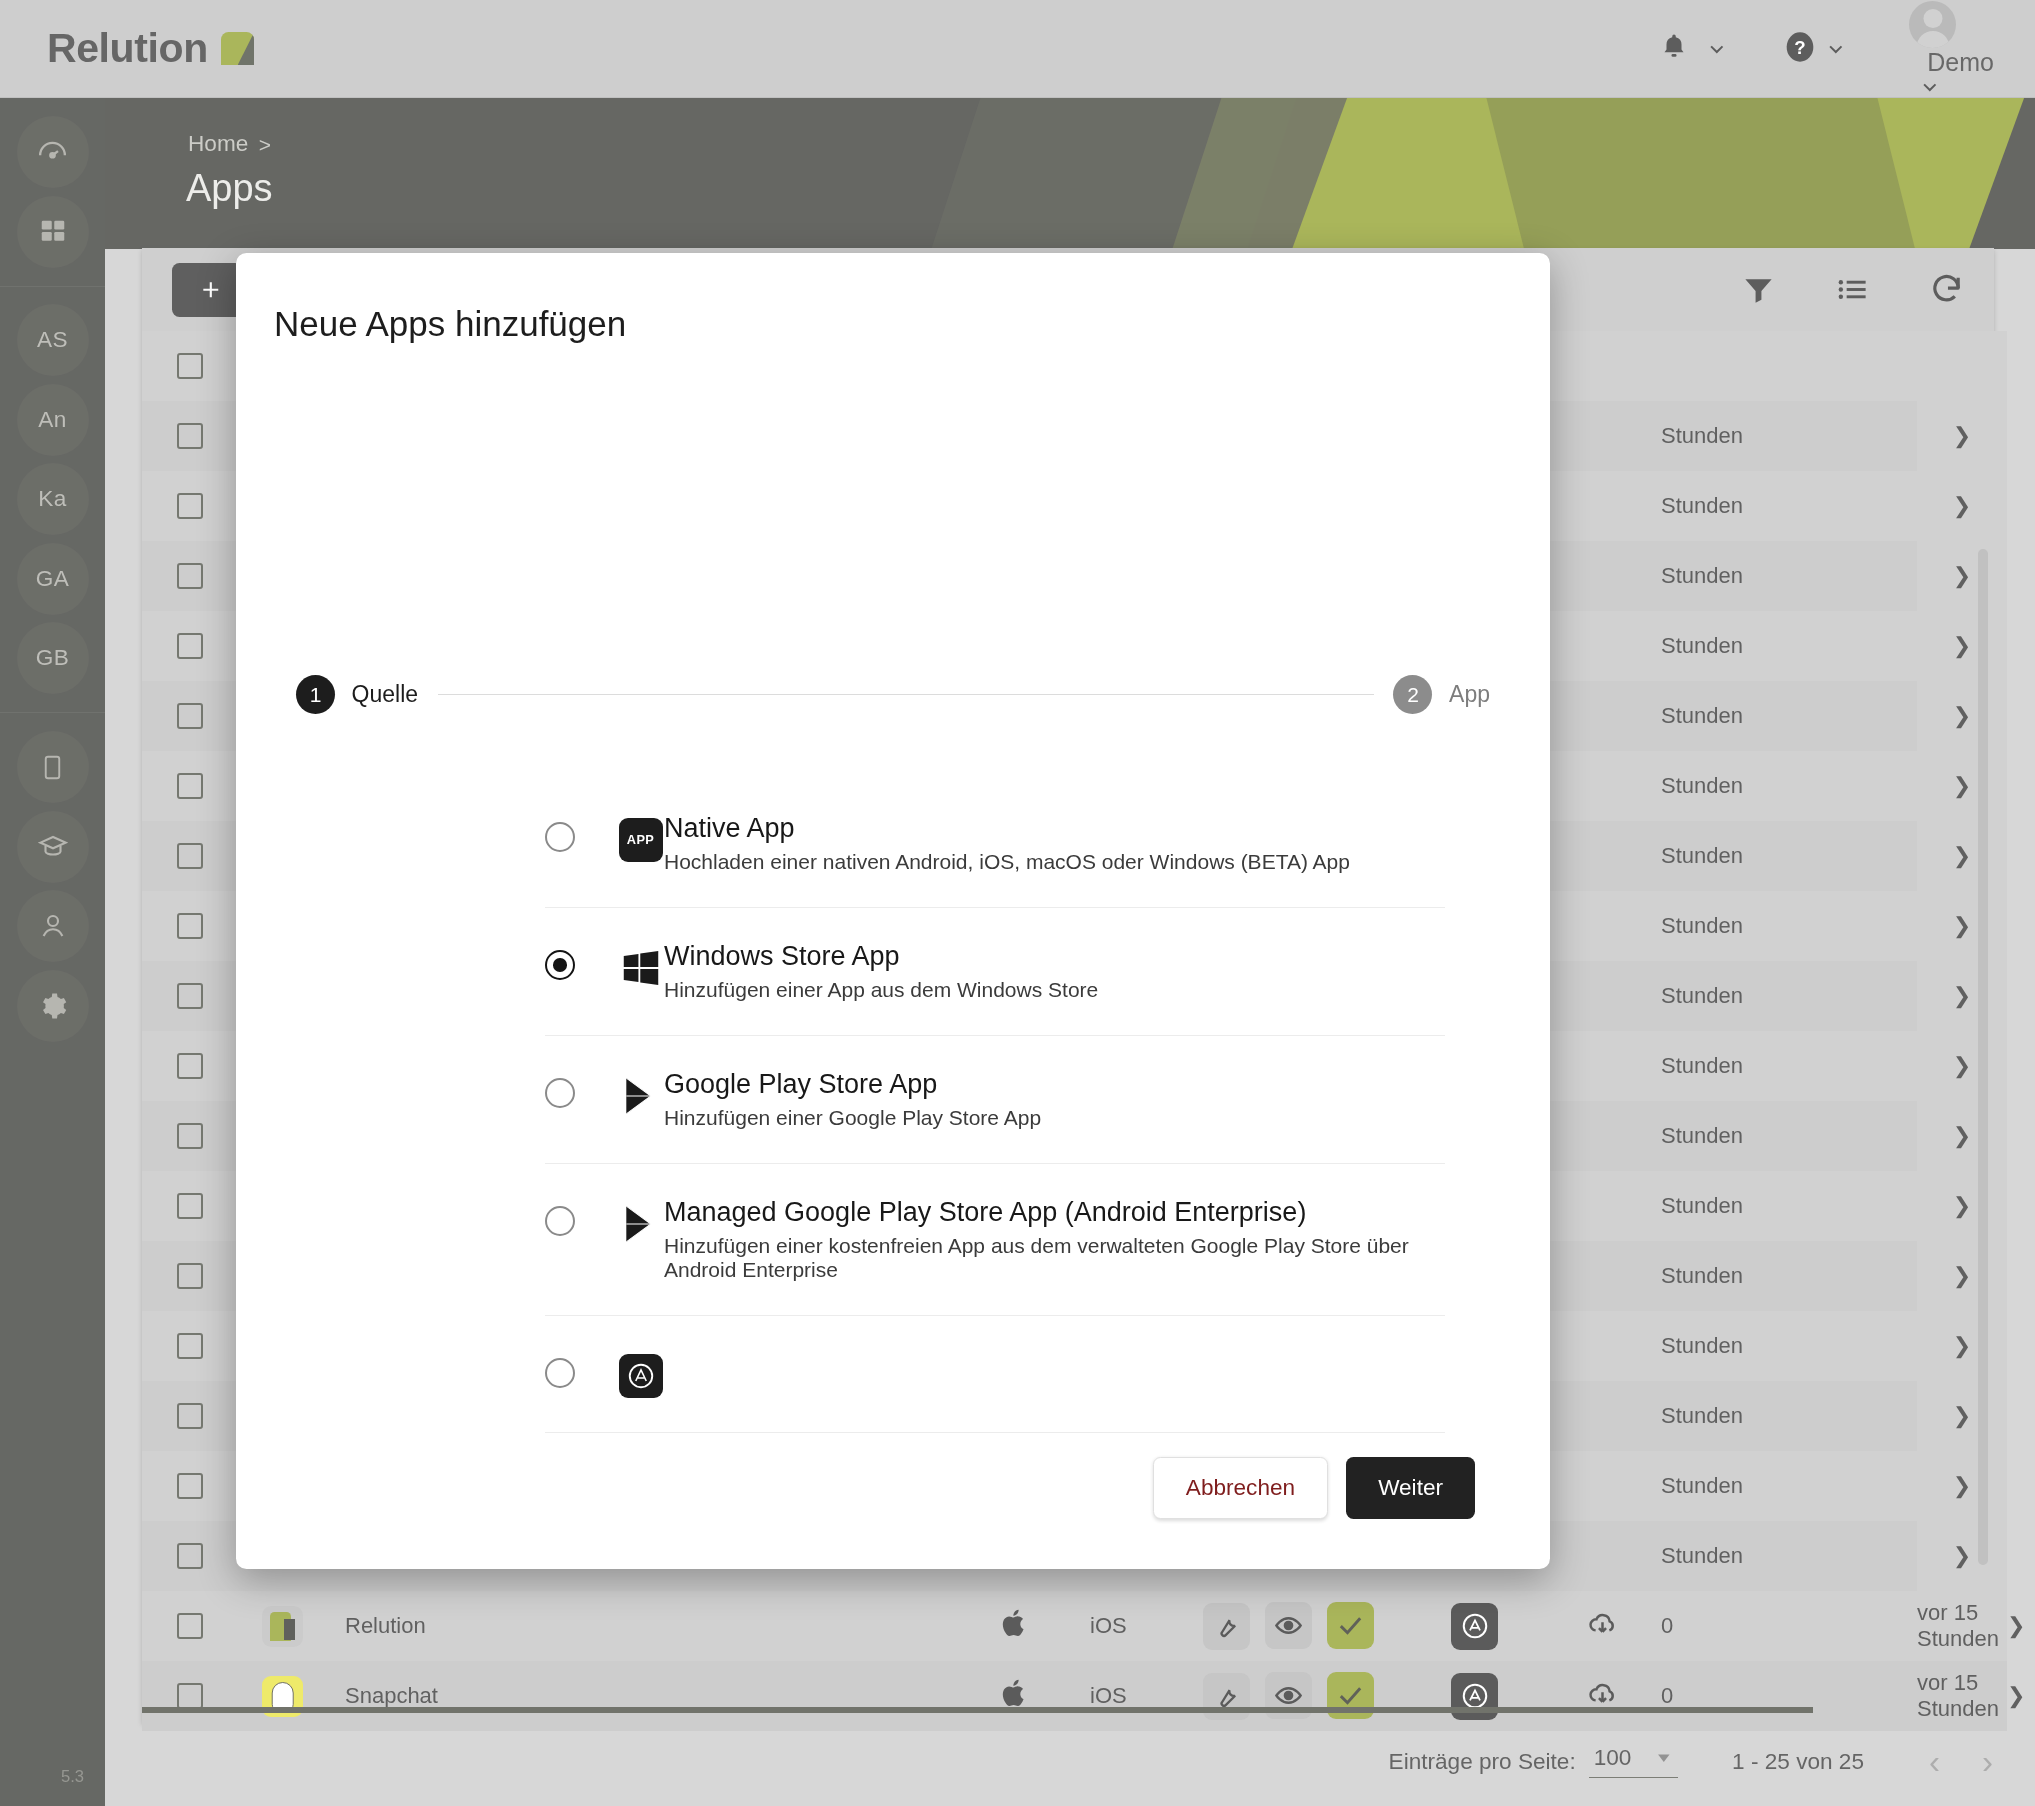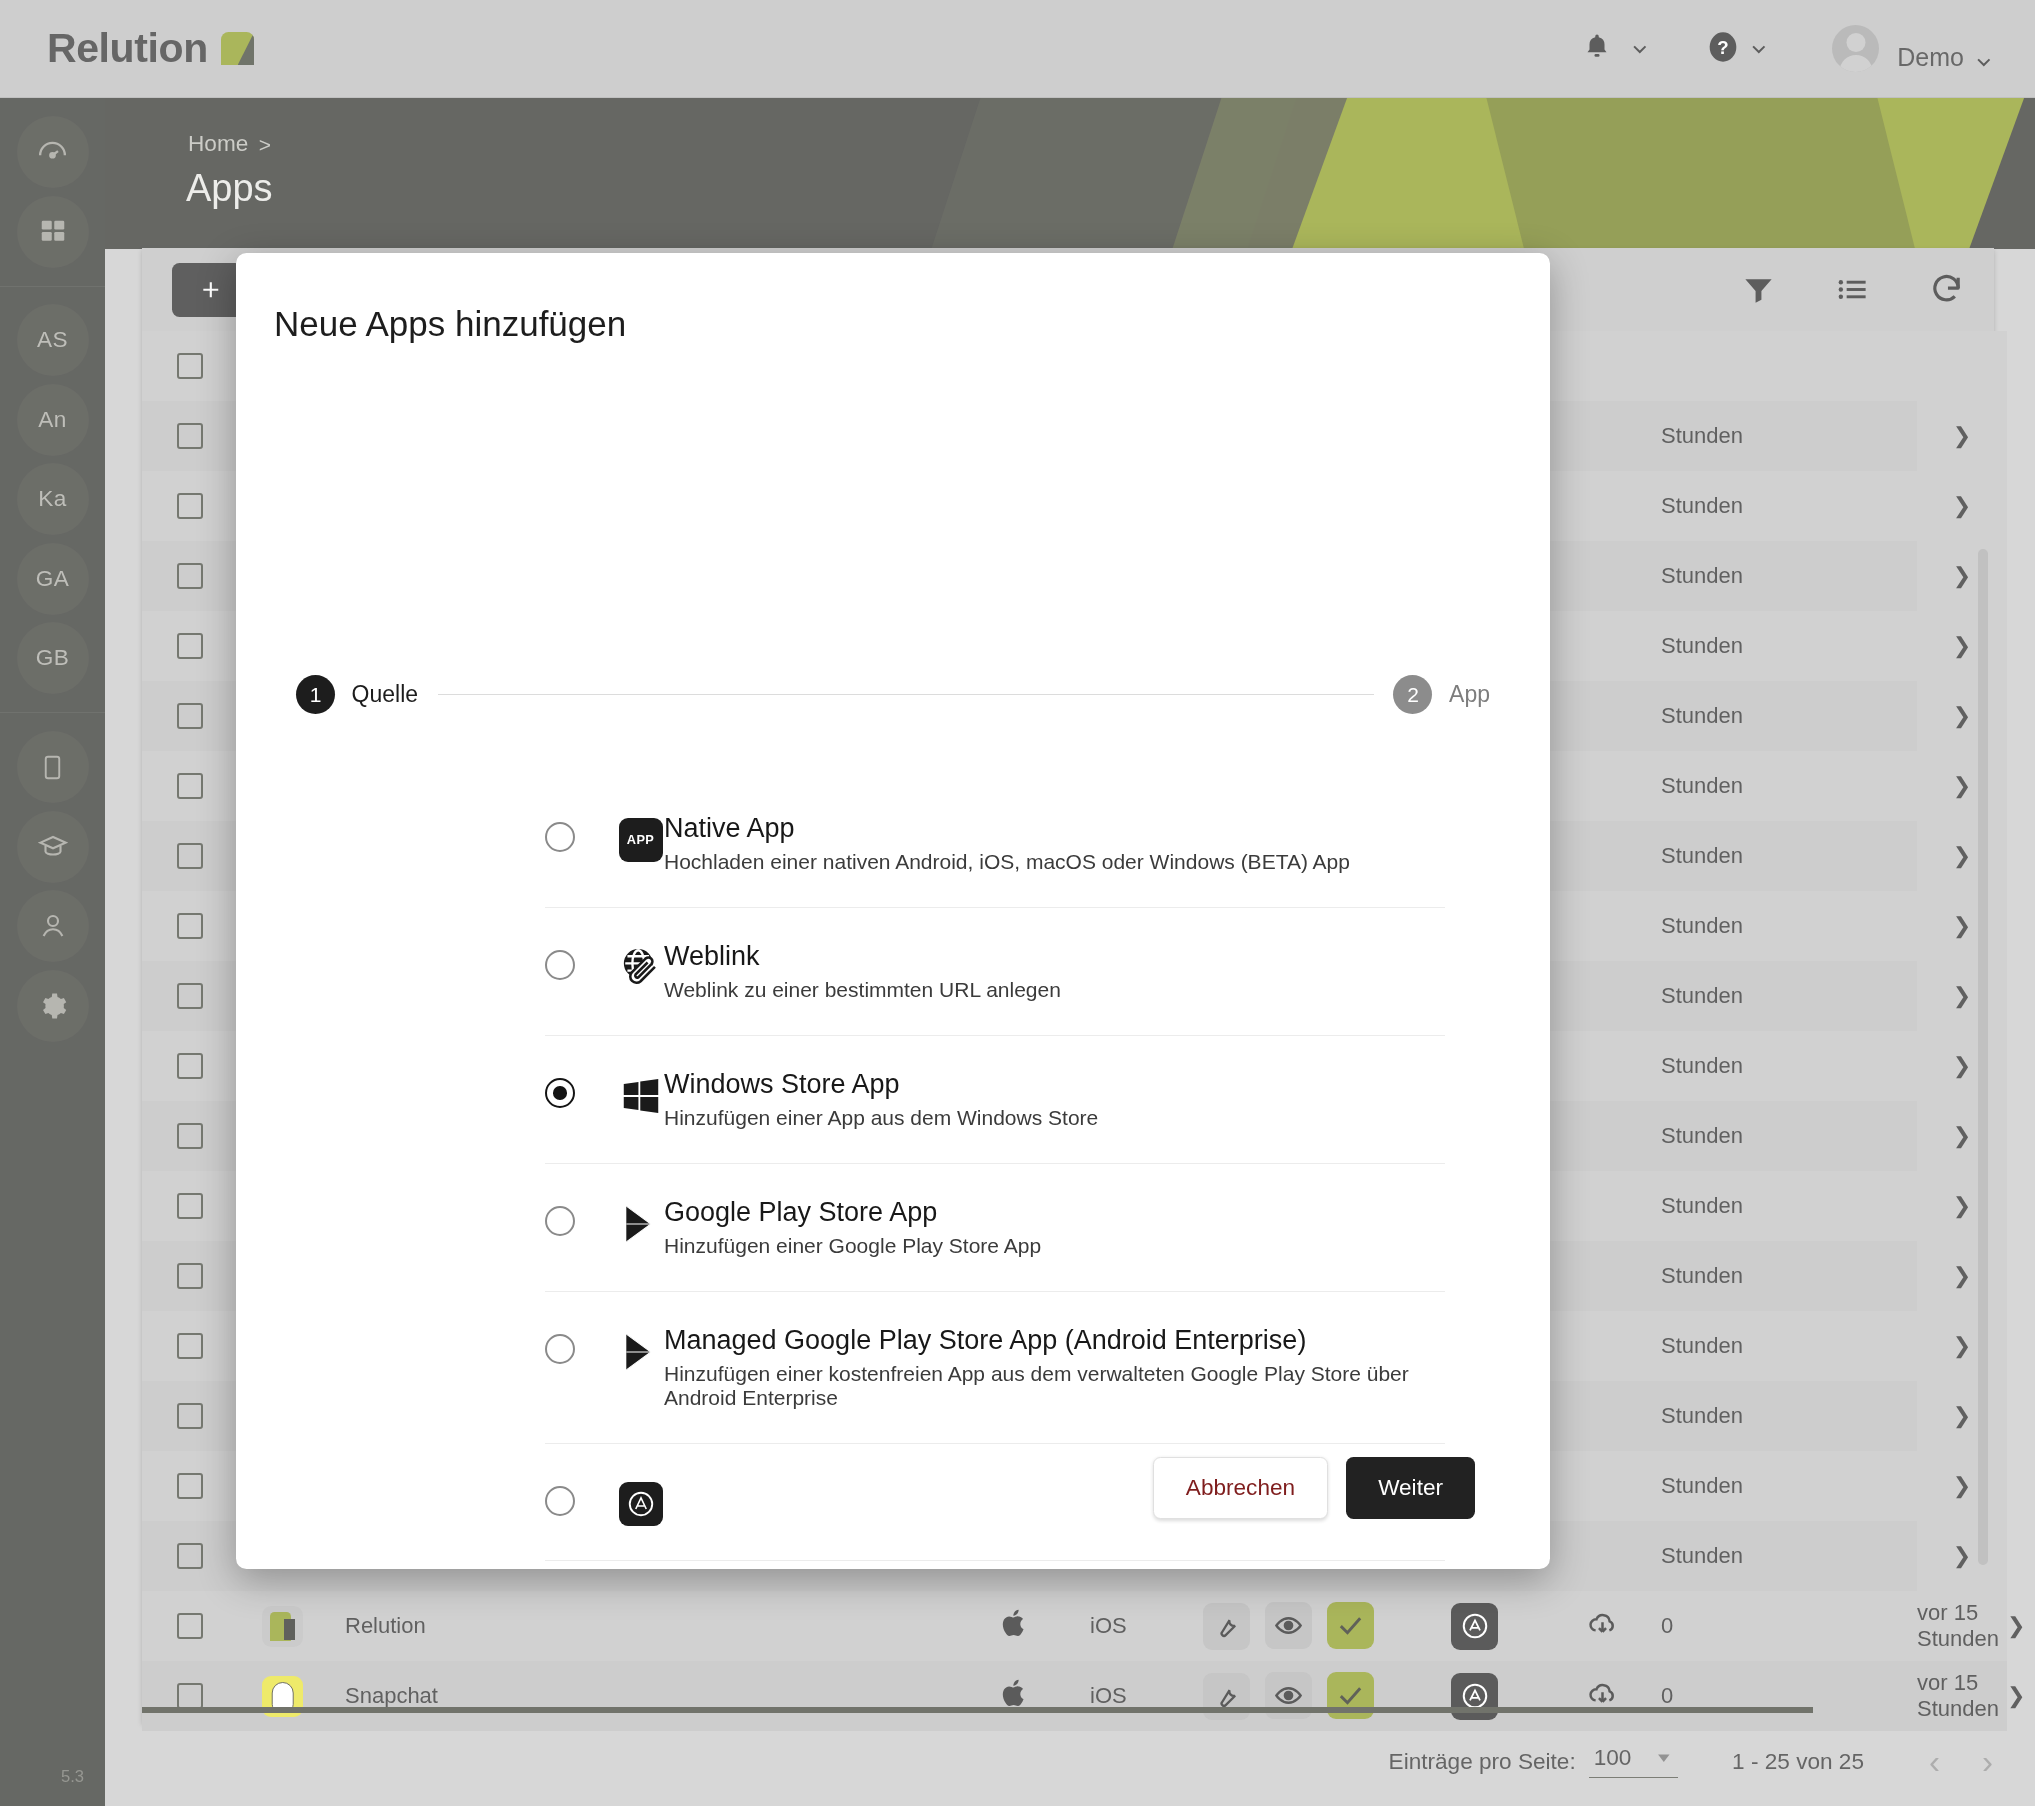--- a/index.html
+++ b/index.html
@@ -39,21 +39,21 @@
   }
   .topbar-right {
     margin-left: auto; margin-right: 41px;
     display: flex; align-items: center; gap: 0;
   }
   .tb-item { display: flex; align-items: center; cursor: pointer; }
   .bell-wrap { padding: 0 7.5px; }
   .chev { width: 19.6px; height: 19.6px; margin-left: 10.5px; }
   .chev svg { display:block; }
   .help-wrap { margin-left: 53px; padding: 0 4.5px; }
-  .avatar-wrap { margin-left: 59px; display: flex; align-items: flex-end; }
+  .avatar-wrap { margin-left: 59px; display: flex; align-items: flex-start; flex-direction: column; }
   .avatar {
     width: 47px; height: 47px; border-radius: 50%;
     background: #a0a0a0; position: relative; overflow: hidden;
   }
   .avatar .head {
     position: absolute; left: 50%; top: 8.3px; transform: translateX(-50%);
     width: 19px; height: 19px; border-radius: 50%; background: #c0c0c0;
   }
   .avatar .body {
     position: absolute; left: 50%; bottom: -6px; transform: translateX(-50%);
@@ -733,35 +733,20 @@
         <span class="sq-icon">
               <span style="font-size:12.8px;font-weight:700;letter-spacing:0.4px;">APP</span>
             </span>
       </span>
       <span class="opt-text">
         <div class="opt-title">Native App</div>
         <div class="opt-desc">Hochladen einer nativen Android, iOS, macOS oder Windows (BETA) App</div>
       </span>
     </div>
 
-    <div class="opt">
-      <span class="radio"></span>
-      <span class="opt-icon">
-        <svg width="44" height="44" viewBox="0 0 24 24" fill="none" stroke="#1a1a1a" stroke-width="1.3">
-          <circle cx="10.5" cy="9.5" r="7.2" fill="#1a1a1a"></circle>
-          <ellipse cx="10.5" cy="9.5" rx="3.2" ry="7.2" stroke="#fff"></ellipse>
-          <path d="M3.4 9.5h14.2M4.6 5.6h11.8M4.6 13.4h11.8" stroke="#fff"></path>
-          <path d="M19.6 11.4 11.8 19.2a3.4 3.4 0 0 1-4.8-4.8l7.6-7.6a2.2 2.2 0 0 1 3.1 3.1l-7.2 7.2a1.1 1.1 0 0 1-1.5-1.5l6.6-6.6" stroke="#1a1a1a" stroke-width="1.4" fill="#fff"></path>
-        </svg>
-      </span>
-      <span class="opt-text">
-        <div class="opt-title">Weblink</div>
-        <div class="opt-desc">Weblink zu einer bestimmten URL anlegen</div>
-      </span>
-    </div>
 
     <div class="opt">
       <span class="radio on"></span>
       <span class="opt-icon">
         <svg width="44" height="44" viewBox="0 0 24 24" fill="#1a1a1a">
           <path d="M2.6 5.4 10.6 4.3v7.2H2.6z"></path>
               <path d="M11.6 4.1 21.4 2.7v8.8h-9.8z"></path>
           <path d="M2.6 12.5h8v7.2L2.6 18.6z"></path>
               <path d="M11.6 12.5h9.8v8.8l-9.8-1.4z"></path>
         </svg>

